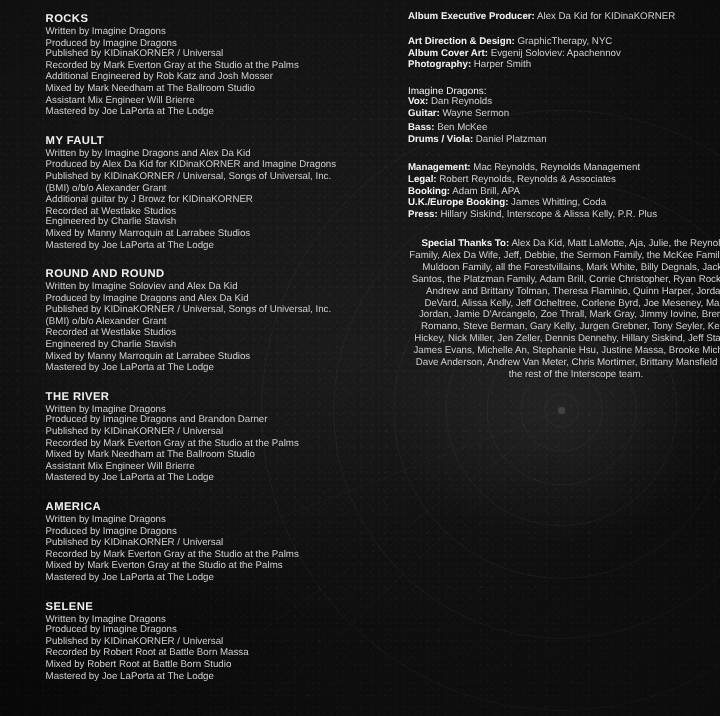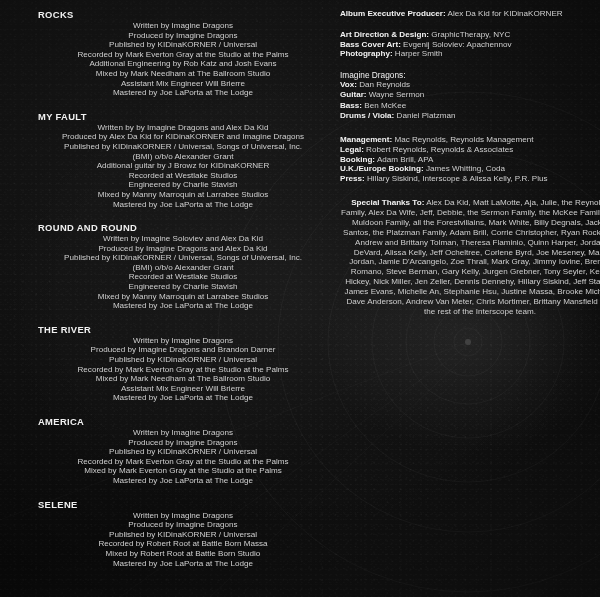--- a/index.html
+++ b/index.html
@@ -74,21 +74,20 @@
     color: #f0f0f0;
     letter-spacing: 0.35px;
     margin-bottom: 1px;
     line-height: 11px;
   }
   .credit-line {
     font-size: 8.1px;
     line-height: 9.6px;
     color: #cfcfcf;
     white-space: nowrap;
-    text-align: center;
   }
   .r-block {
     margin-bottom: 11px;
   }
   .r-line {
     font-size: 8.1px;
     line-height: 9.8px;
     color: #cfcfcf;
   }
   .r-line b {
@@ -146,21 +145,21 @@
 
   <div class="col col-left">
     <div class="spacer-top"></div>
 
     <div class="block">
       <div class="song-title">ROCKS</div>
       <div class="credit-line">Written by Imagine Dragons</div>
       <div class="credit-line">Produced by Imagine Dragons</div>
       <div class="credit-line">Published by KIDinaKORNER / Universal</div>
       <div class="credit-line">Recorded by Mark Everton Gray at the Studio at the Palms</div>
-      <div class="credit-line">Additional Engineering by Rob Katz and Josh Evans</div>
+      <div class="credit-line">Additional Engineered by Rob Katz and Josh Mosser</div>
       <div class="credit-line">Mixed by Mark Needham at The Ballroom Studio</div>
       <div class="credit-line">Assistant Mix Engineer Will Brierre</div>
       <div class="credit-line">Mastered by Joe LaPorta at The Lodge</div>
     </div>
 
     <div class="block">
       <div class="song-title">MY FAULT</div>
       <div class="credit-line">Written by by Imagine Dragons and Alex Da Kid</div>
       <div class="credit-line">Produced by Alex Da Kid for KIDinaKORNER and Imagine Dragons</div>
       <div class="credit-line">Published by KIDinaKORNER / Universal, Songs of Universal, Inc.</div>
@@ -223,21 +222,21 @@
       <div class="r-line">
         <b>Album Executive Producer:</b><span> Alex Da Kid for KIDinaKORNER</span>
       </div>
     </div>
 
     <div class="r-block">
       <div class="r-line">
         <b>Art Direction &amp; Design:</b><span> GraphicTherapy, NYC</span>
       </div>
       <div class="r-line">
-        <b>Bass Cover Art:</b><span> Evgenij Soloviev: Apachennov</span>
+        <b>Album Cover Art:</b><span> Evgenij Soloviev: Apachennov</span>
       </div>
       <div class="r-line">
         <b>Photography:</b><span> Harper Smith</span>
       </div>
     </div>
 
     <div class="r-block band-list">
       <div class="r-head">Imagine Dragons:</div>
       <div class="r-line">
         <b>Vox:</b><span> Dan Reynolds</span>

